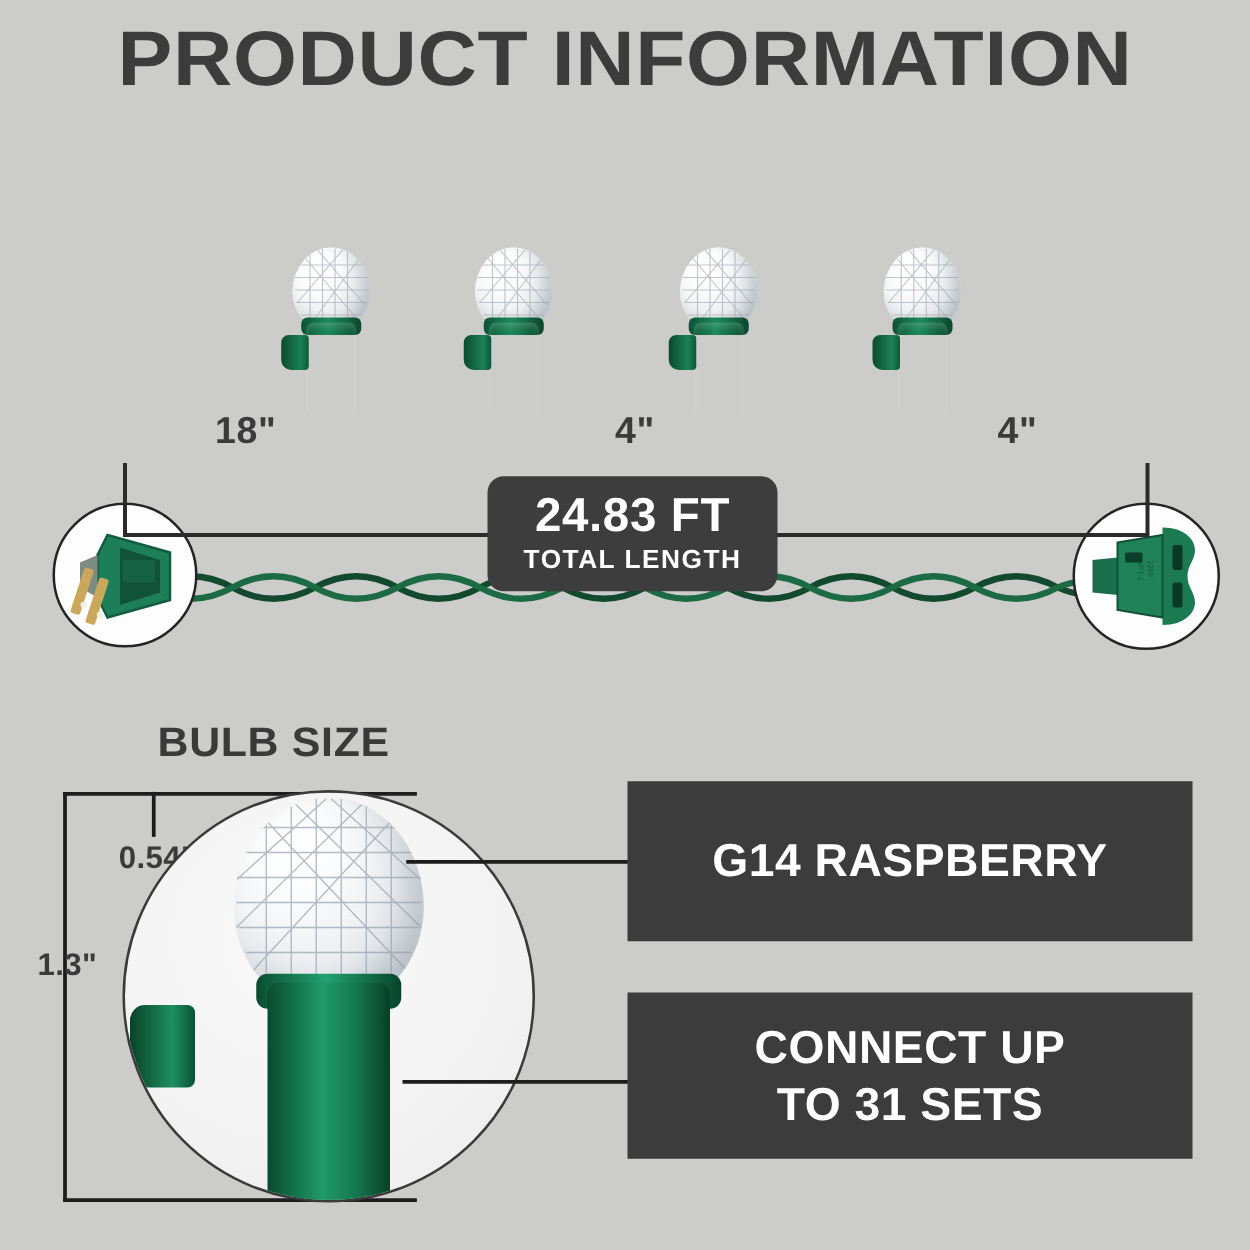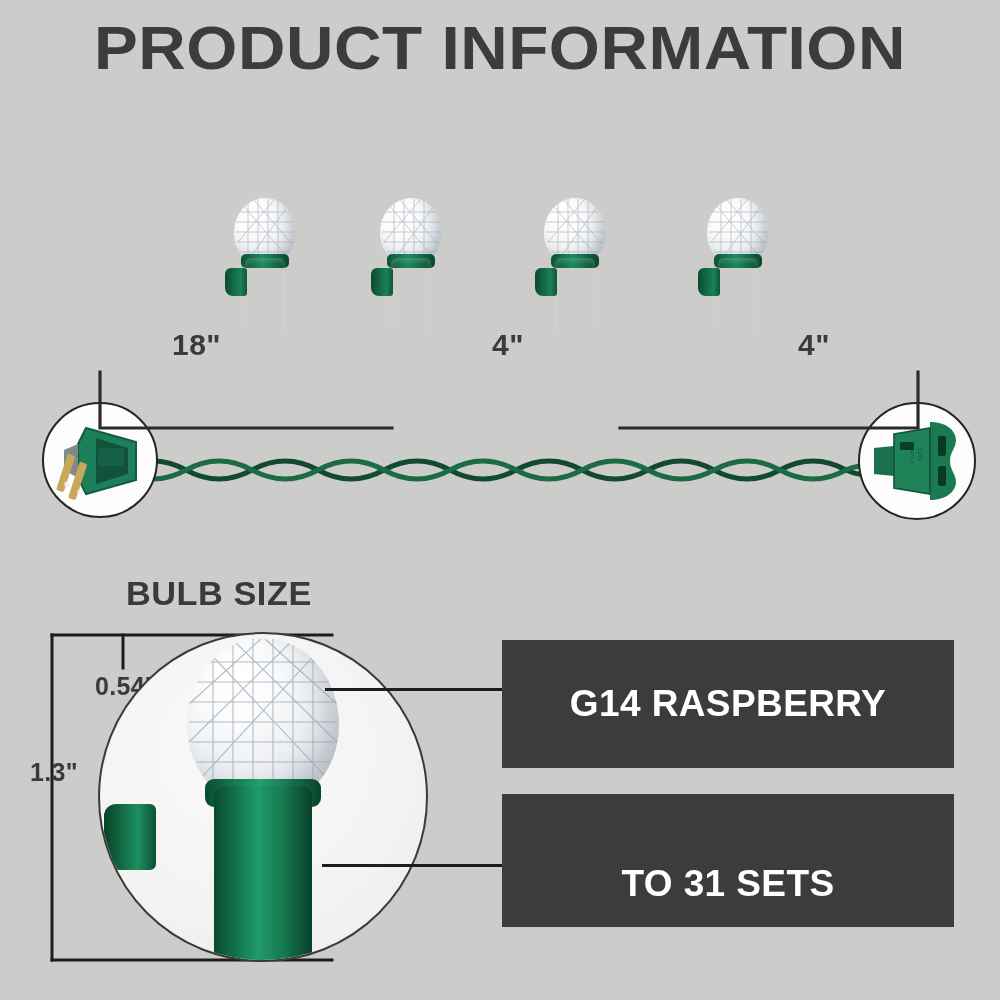--- a/index.html
+++ b/index.html
@@ -140,21 +140,21 @@
   }
 
   
   .callout{
     position:absolute;
     background:#3c3c3c; color:#ffffff;
     display:flex; align-items:center; justify-content:center;
     text-align:center;
     font-weight:bold; letter-spacing:0.4px;
   }
-  .callout-1{ left:502px; top:625px; width:452px; height:128px; font-size:37px;margin-top:15px; }
+  .callout-1{ left:502px; top:625px; width:452px; height:128px; font-size:37px; }
   .callout-2{ left:502px; top:794px; width:452px; height:133px; font-size:37px; line-height:1.22; }
 
   .leader{ position:absolute; background:#1d1d1d; height:3px; }
 </style>
 </head>
 <body>
 
 <div class="stage">
 
   <div class="page-title">PRODUCT INFORMATION</div>
@@ -286,20 +286,24 @@
 
   <div class="bracket">
     <svg width="1000" height="330" viewBox="0 0 1000 330">
       <g stroke="#2b2b2b" stroke-width="3.2" fill="none" stroke-linecap="square">
         <path d="M100,222 L100,278 L392,278"></path>
         <path d="M918,222 L918,278 L620,278"></path>
       </g>
     </svg>
   </div>
 
+  <div class="total-badge">
+    <div class="big">24.83 FT</div>
+    <div class="sub">TOTAL LENGTH</div>
+  </div>
 
   <div class="bulbsize-title">BULB SIZE</div>
 
   <div class="dims">
     <svg width="520" height="440" viewBox="0 0 520 440">
       <g stroke="#1d1d1d" stroke-width="3" fill="none" stroke-linecap="square">
 
         <path d="M52,75 L52,400"></path>
         <path d="M52,75 L332,75"></path>
         <path d="M52,400 L332,400"></path>
@@ -336,18 +340,18 @@
 
   <div class="leader" style="left:325px; top:688px; width:180px;"></div>
   <div class="leader" style="left:322px; top:864px; width:183px;"></div>
 
   <div class="callout callout-1">
     <span>G14 RASPBERRY</span>
   </div>
 
   <div class="callout callout-2">
     <span>
-      <br>
+      <span>CONNECT UP</span><br>
       <span>TO 31 SETS</span>
     </span>
   </div>
 
 </div>
 
 </body></html>

